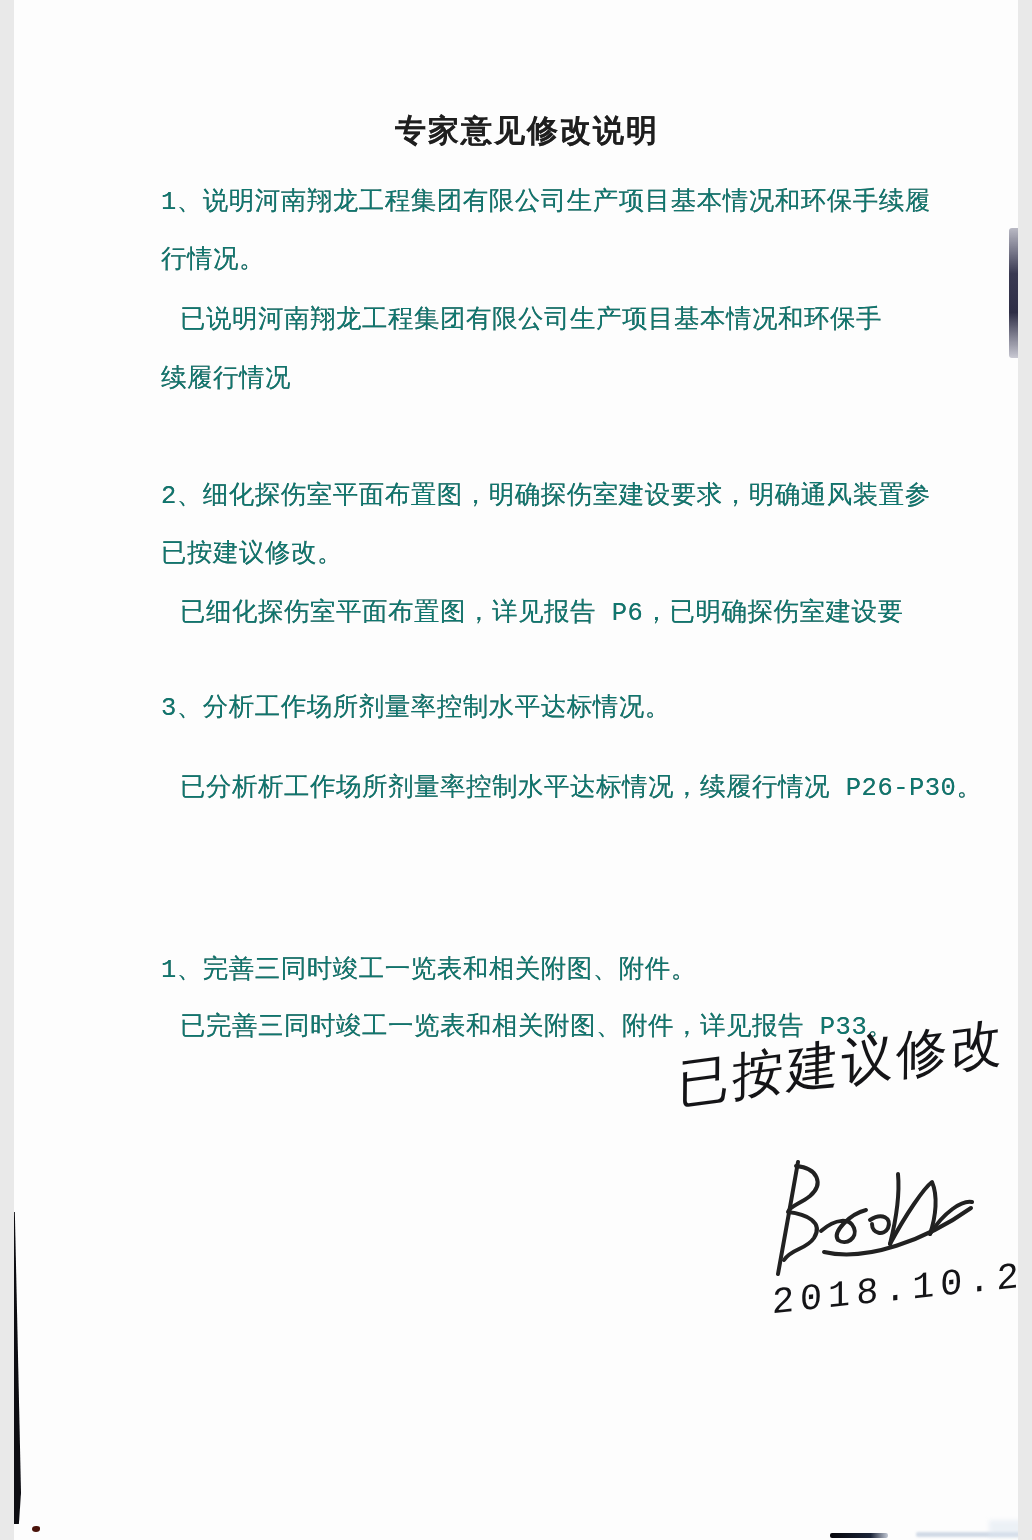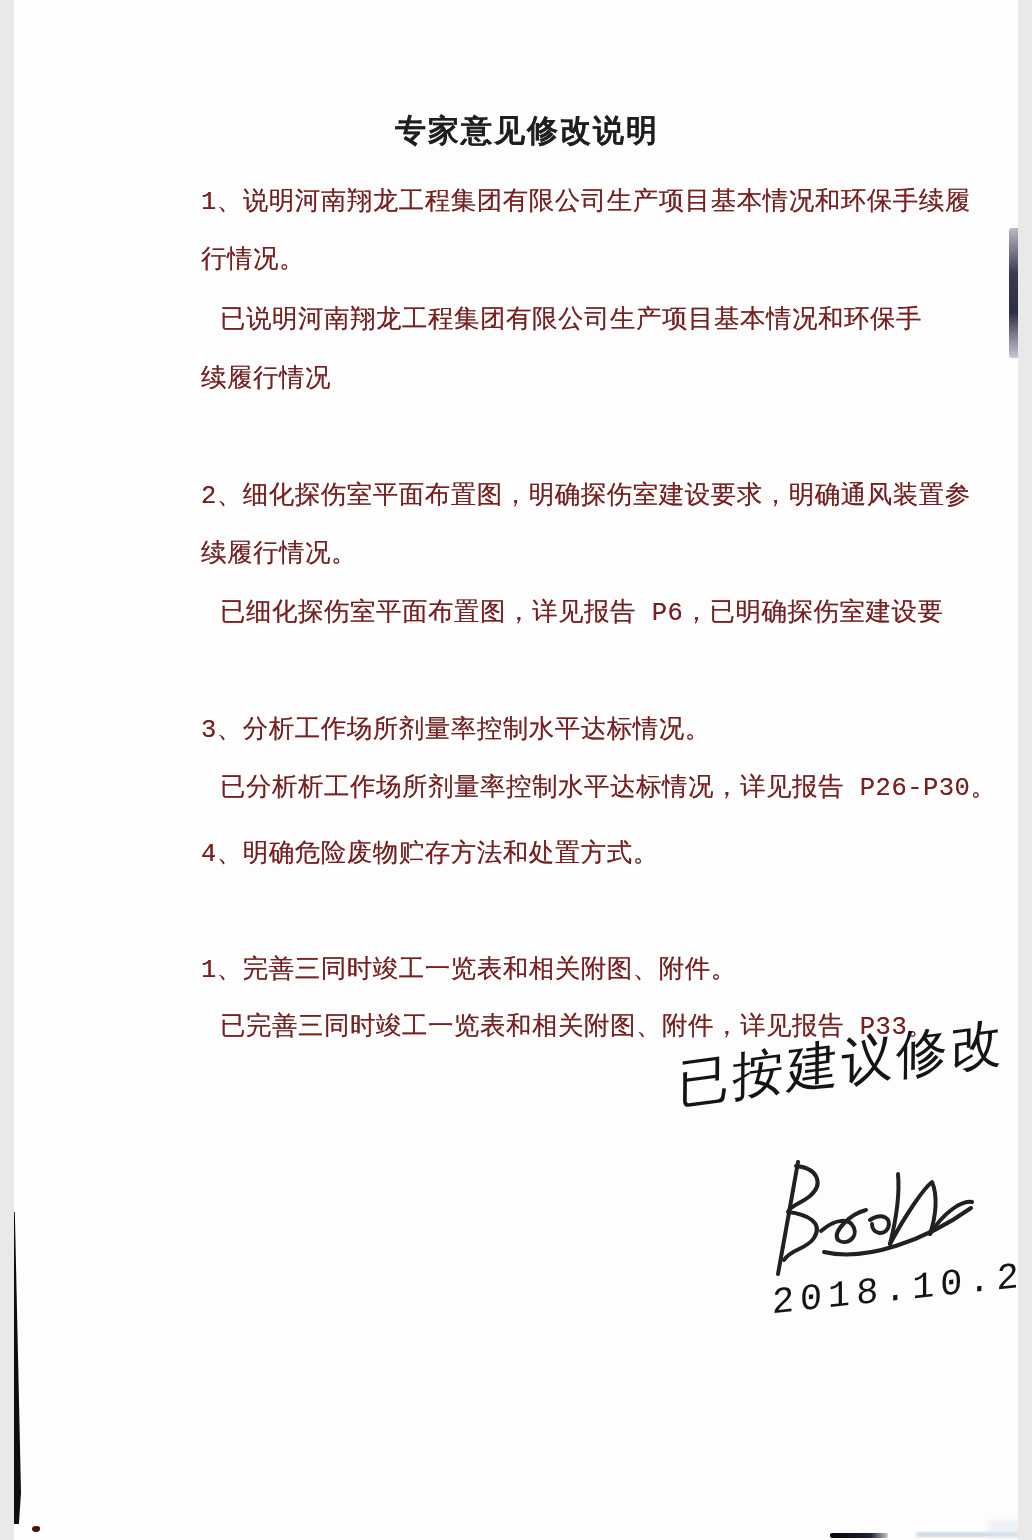--- a/index.html
+++ b/index.html
@@ -21,23 +21,22 @@
     letter-spacing:2px;
     color:#1e1e1e;
     text-shadow:0 0 0.6px rgba(20,20,20,.65);
   }
   .line{
     position:absolute;
     left:147px;
     white-space:nowrap;
     font-size:25.5px;
     letter-spacing:0.5px;
-    color:#7f1d1d;
+    color:#0f766e;
     text-shadow:0 0 0.6px rgba(30,30,30,.6);
-    margin-left:40px;
   }
   .line.indent{left:166px;}
   .hand-note{
     position:absolute;
     left:664px;top:1050px;
     font-size:52px;
     letter-spacing:3px;
     color:#141417;
     white-space:nowrap;
     transform:rotate(-7.5deg) skewX(-8deg);
@@ -95,25 +94,24 @@
 
 <div class="page">
 
   <div class="title">专家意见修改说明</div>
 
   <div class="line" style="top:183px">1、说明河南翔龙工程集团有限公司生产项目基本情况和环保手续履</div>
   <div class="line" style="top:241px">行情况。</div>
   <div class="line indent" style="top:301px">已说明河南翔龙工程集团有限公司生产项目基本情况和环保手</div>
   <div class="line" style="top:360px">续履行情况</div>
   <div class="line" style="top:477px">2、细化探伤室平面布置图，明确探伤室建设要求，明确通风装置参</div>
-  <div class="line" style="top:535px">续履行情况。</div>
+  <div class="line" style="top:535px">已按建议修改。</div>
   <div class="line indent" style="top:594px">已细化探伤室平面布置图，详见报告 P6，已明确探伤室建设要</div>
-  <div class="line" style="top:711px">3、分析工作场所剂量率控制水平达标情况。</div>
-  <div class="line indent" style="top:769px">已分析析工作场所剂量率控制水平达标情况，详见报告 P26-P30。</div>
-  <div class="line" style="top:835px">4、明确危险废物贮存方法和处置方式。</div>
+  <div class="line" style="top:689px">3、分析工作场所剂量率控制水平达标情况。</div>
+  <div class="line indent" style="top:769px">已分析析工作场所剂量率控制水平达标情况，续履行情况 P26-P30。</div>
   <div class="line" style="top:951px">1、完善三同时竣工一览表和相关附图、附件。</div>
   <div class="line indent" style="top:1008px">已完善三同时竣工一览表和相关附图、附件，详见报告 P33。</div>
 
   <div class="hand-note">已按建议修改 .</div>
 
   <svg class="signature" viewBox="0 0 212 128" fill="none" stroke="#161616" stroke-width="4" stroke-linecap="round" stroke-linejoin="round" opacity="0.95">
     <path d="M 32,6 C 26,40 18,85 12,118"></path>
     <path d="M 30,10 C 52,12 58,28 44,40 C 34,48 24,50 22,56 C 40,58 58,66 48,82 C 40,94 26,92 18,104"></path>
     <path d="M 55,75 C 70,62 84,62 88,72 C 92,82 80,90 72,84 C 66,76 84,58 100,54"></path>
     <path d="M 104,64 C 116,56 126,62 122,72 C 118,80 106,78 106,68"></path>

